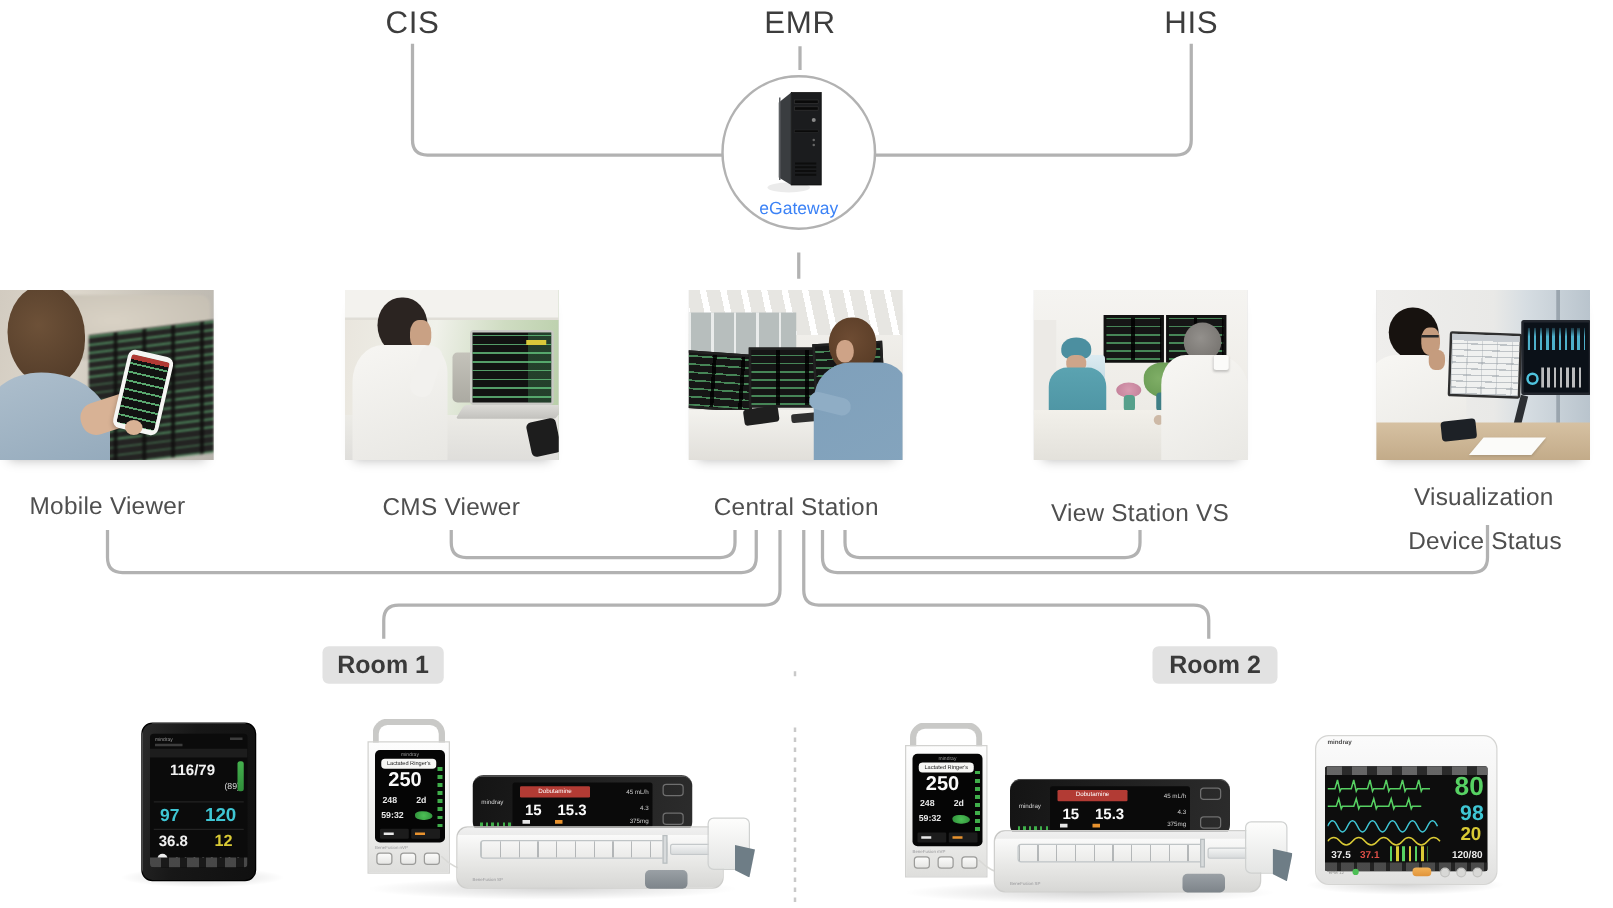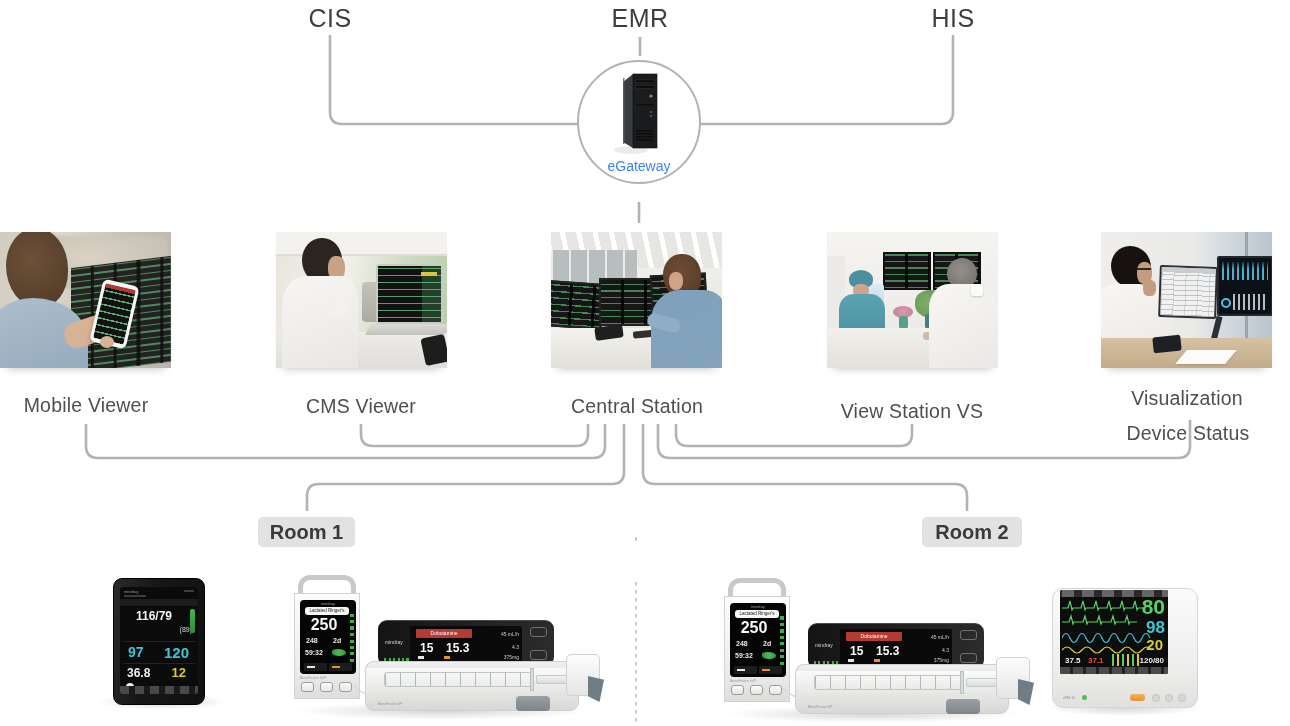--- a/index.html
+++ b/index.html
@@ -88,21 +88,21 @@
                  border:1px solid #cfcfcd; border-radius:9px; }
   .syr-barrel { background:linear-gradient(180deg,rgba(255,255,255,.95),rgba(196,202,205,.55));
                 border:1px solid #bfc4c6; border-radius:3px;
                 background-image:repeating-linear-gradient(90deg, rgba(120,126,130,.5) 0 1px, rgba(0,0,0,0) 1px 15px); }
   .p-model { font-size:3.5px; color:#97979a; white-space:nowrap; }
 
   
   .bm-body { inset:0; background:linear-gradient(180deg,#fbfbfb,#ededec 70%,#e0e0df);
              border:1px solid #d5d5d3; border-radius:11px; }
   .bm-brand { left:10px; top:3px; font-size:5px; font-weight:bold; color:#4a4a4a; }
-  .bm-screen { left:8px; top:2px; width:108px; height:84px; background:#0d0d0d; border-radius:2px; overflow:hidden; }
+  .bm-screen { left:8px; top:25px; width:130px; height:84px; background:#0d0d0d; border-radius:2px; overflow:hidden; }
   .bm-top { left:0; right:0; top:0; height:7px; background:#2a2a2a;
     background-image:repeating-linear-gradient(90deg, rgba(190,190,190,.4) 2px 14px, rgba(0,0,0,0) 14px 22px); }
   .bm-hr { right:3px; top:5px; font-size:21px; font-weight:bold; color:#57d163; }
   .bm-spo2 { right:3px; top:28px; font-size:17px; font-weight:bold; color:#3fc6d4; }
   .bm-rr { right:5px; top:46px; font-size:15px; font-weight:bold; color:#d9ca35; }
   .bm-vit { font-size:8px; font-weight:bold; color:#ececec; }
   .bm-menu { left:0; right:0; bottom:0; height:7px; background:#222;
     background-image:repeating-linear-gradient(90deg, rgba(150,150,150,.35) 0 10px, rgba(0,0,0,0) 10px 13px); }
   .bm-btn-orange { background:linear-gradient(#f3b257,#e0933a); border-radius:3px; }
   .bm-btn-gray { background:#d8d8d6; border:1px solid #c2c2c0; border-radius:50%; }

